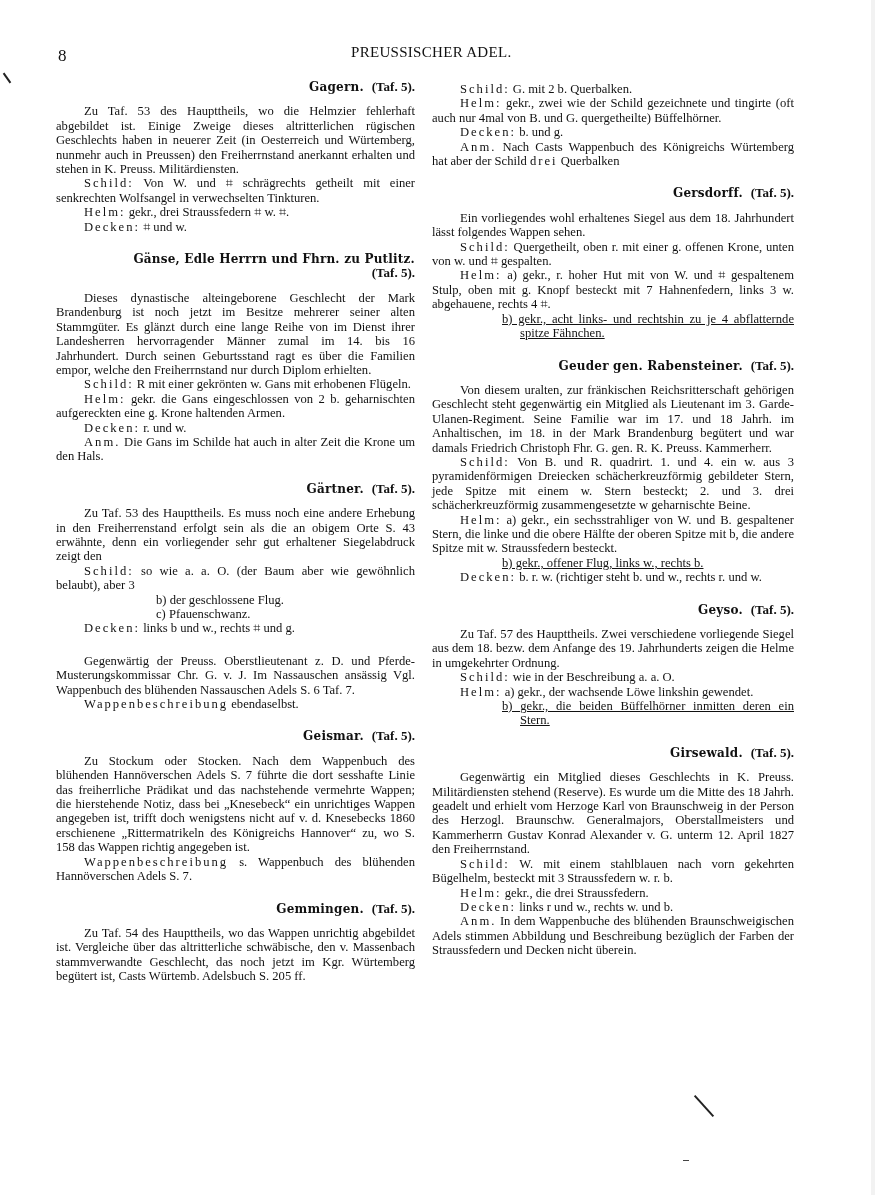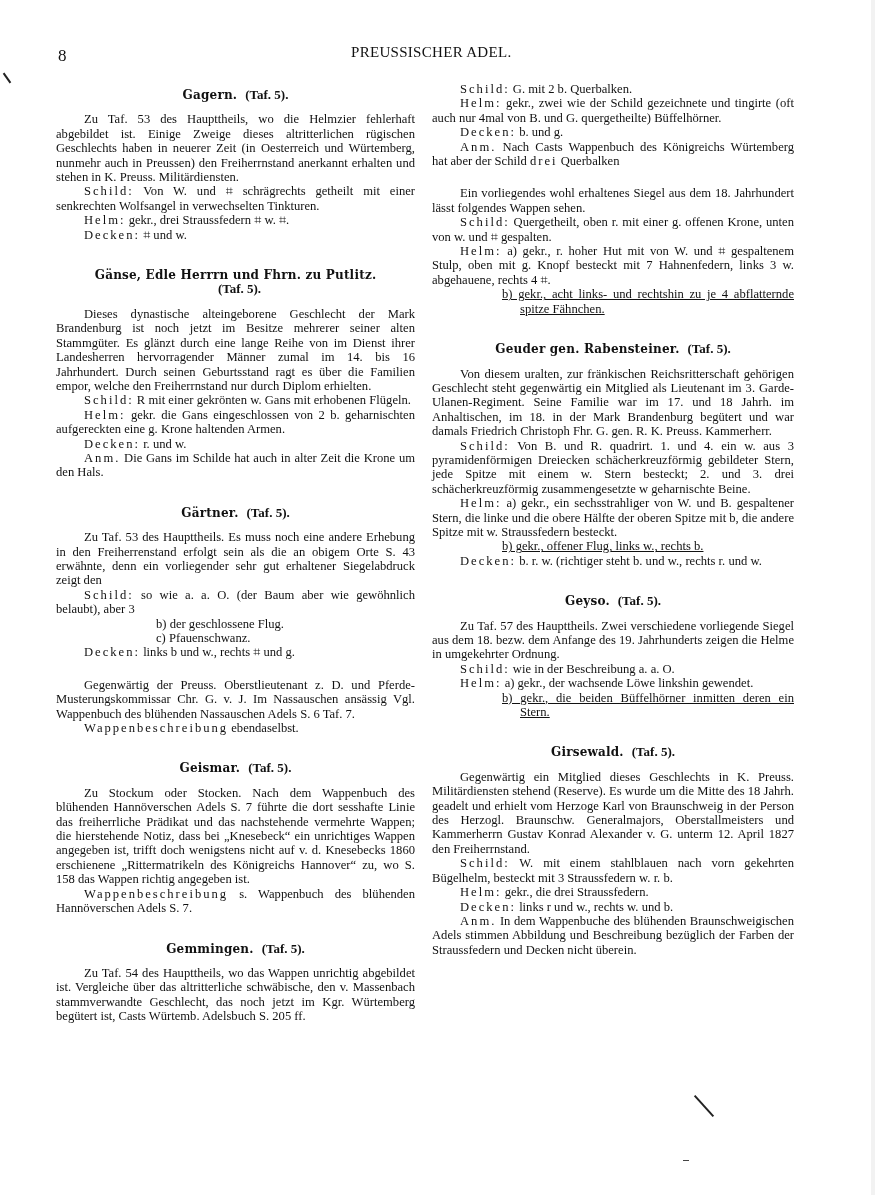--- a/index.html
+++ b/index.html
@@ -8,21 +8,21 @@
     background: #ffffff; color: #111;
     font-family: "Liberation Serif", "DejaVu Serif", serif;
   }
   .page-number { position: absolute; left: 58px; top: 46px; font-size: 17px; }
   .running-head { position: absolute; left: 351px; top: 44px; font-size: 15px; letter-spacing: 0.3px; }
   .stray-mark { position: absolute; left: 6px; top: 72px; width: 2px; height: 12px; background:#222; transform: rotate(-35deg); }
   .col { position: absolute; top: 80px; font-size: 12.6px; line-height: 14.4px; text-align: justify; }
   .col-left { left: 56px; width: 359px; }
   .col-right { left: 432px; width: 362px; top: 82px; }
   .entry { margin: 0; }
-  .entry-title { text-align: center; margin: 8px 0 10px 0; font-size: 13px; }
+  .entry-title { text-align: right; margin: 0 0 10px 0; font-size: 13px; }
   .entry-title .name { font-weight: bold; font-family: "DejaVu Serif", serif; font-size: 12px; letter-spacing: 0.2px; }
   .entry-title .taf { margin-left: 8px; }
   .entry-title .sub { display: block; }
   p { margin: 0; }
   .para { text-indent: 28px; }
   .label { letter-spacing: 2px; }
   .sub-item { margin-left: 100px; text-indent: -18px; padding-left: 18px; }
   .sub-item2 { margin-left: 70px; text-indent: -18px; padding-left: 18px; text-decoration: underline; }
   .gap { height: 18px; }
   .scribble1 { position: absolute; left: 690px; top: 1105px; width: 28px; height: 2px; background:#222; transform: rotate(48deg); }
@@ -83,20 +83,21 @@
 
   <div class="col col-right">
     <section class="entry">
       <p class="para"><span class="label">Schild:</span> <span>G. mit 2 b. Querbalken.</span></p>
       <p class="para"><span class="label">Helm:</span> <span>gekr., zwei wie der Schild gezeichnete und tingirte (oft auch nur 4mal von B. und G. quergetheilte) Büffelhörner.</span></p>
       <p class="para"><span class="label">Decken:</span> <span>b. und g.</span></p>
       <p class="para"><span class="label">Anm.</span> <span>Nach Casts Wappenbuch des Königreichs Würtemberg hat aber der Schild</span> <span class="label">drei</span> <span>Querbalken</span></p>
     </section>
     <div class="gap"></div>
     <section class="entry">
+      <h3 class="entry-title"><span class="name">Gersdorff.</span><span class="taf">(Taf. 5).</span></h3>
       <p class="para">Ein vorliegendes wohl erhaltenes Siegel aus dem 18. Jahrhundert lässt folgendes Wappen sehen.</p>
       <p class="para"><span class="label">Schild:</span> <span>Quergetheilt, oben r. mit einer g. offenen Krone, unten von w. und ⌗ gespalten.</span></p>
       <p class="para"><span class="label">Helm:</span> <span>a) gekr., r. hoher Hut mit von W. und ⌗ gespaltenem Stulp, oben mit g. Knopf besteckt mit 7 Hahnenfedern, links 3 w. abgehauene, rechts 4 ⌗.</span></p>
       <p class="sub-item2">b) gekr., acht links- und rechtshin zu je 4 abflatternde spitze Fähnchen.</p>
     </section>
     <div class="gap"></div>
     <section class="entry">
       <h3 class="entry-title"><span class="name">Geuder gen. Rabensteiner.</span><span class="taf">(Taf. 5).</span></h3>
       <p class="para">Von diesem uralten, zur fränkischen Reichsritterschaft gehörigen Geschlecht steht gegenwärtig ein Mitglied als Lieutenant im 3. Garde-Ulanen-Regiment. Seine Familie war im 17. und 18 Jahrh. im Anhaltischen, im 18. in der Mark Brandenburg begütert und war damals Friedrich Christoph Fhr. G. gen. R. K. Preuss. Kammerherr.</p>
       <p class="para"><span class="label">Schild:</span> <span>Von B. und R. quadrirt. 1. und 4. ein w. aus 3 pyramidenförmigen Dreiecken schächerkreuzförmig gebildeter Stern, jede Spitze mit einem w. Stern besteckt; 2. und 3. drei schächerkreuzförmig zusammengesetzte w geharnischte Beine.</span></p>

